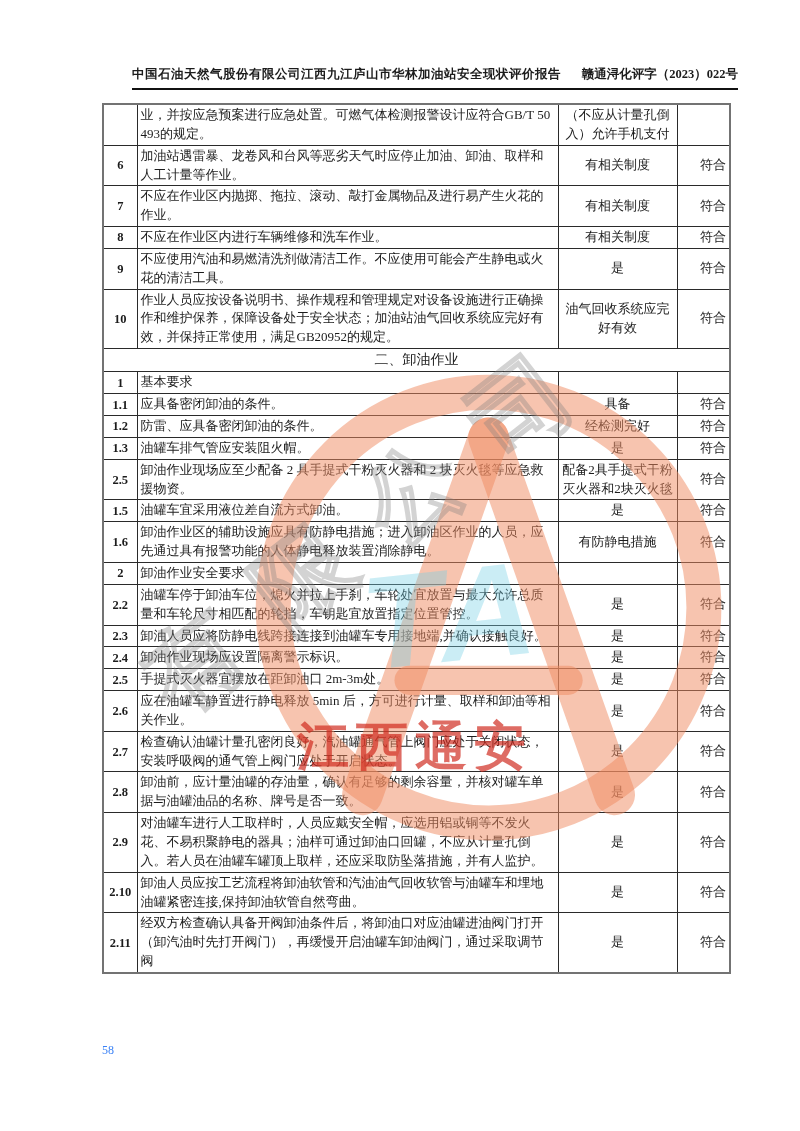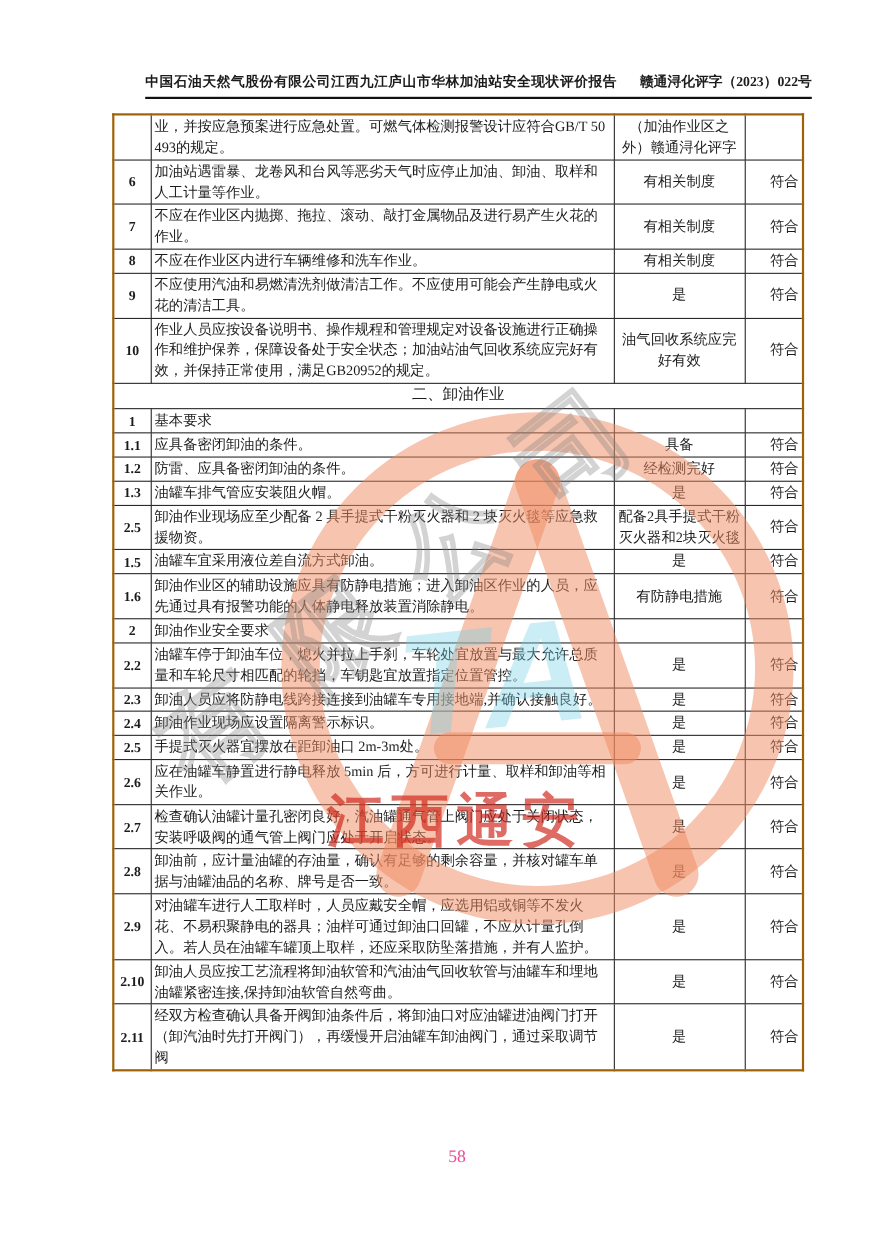--- a/index.html
+++ b/index.html
@@ -38,34 +38,34 @@
   table.qa col.c-no{width:34px;}
   table.qa col.c-content{width:421px;}
   table.qa col.c-status{width:119px;}
   table.qa col.c-concl{width:53px;}
   table.qa td{
     border:1px solid #2a2a2a;
     padding:1px 3px;
     vertical-align:middle;
     word-break:break-all;
   }
-  table.qa{border:2px solid #a16207;}
+  table.qa{border:2px solid #737373;}
   td.cell-no{text-align:center;font-weight:bold;font-size:12.5px;}
   td.cell-content{text-align:left;}
   td.cell-status{text-align:center;}
   td.cell-conclusion{text-align:right;}
   td.section-cell{
     text-align:center;font-weight:normal;font-size:14px;
     padding:2px 0;
   }
 
   
   .page-number{
     position:absolute;left:102px;width:627px;top:1043px;
-    text-align:center;font-size:16px;color:#ec4899;
+    font-size:12px;color:#3b82f6;
   }
 
   
   .wm{position:absolute;pointer-events:none;}
   .wm-seal{left:248px;top:360px;width:485px;height:500px;z-index:2;}
   .wm-gray{
     left:158px;top:628px;
     font-size:96px;font-weight:bold;
     letter-spacing:42px;white-space:nowrap;
     color:transparent;
@@ -106,21 +106,21 @@
     <colgroup>
       <col class="c-no">
         <col class="c-content">
         <col class="c-status">
         <col class="c-concl">
     </colgroup>
     <tbody>
         <tr>
           <td class="cell-no"></td>
           <td class="cell-content">业，并按应急预案进行应急处置。可燃气体检测报警设计应符合GB/T 50493的规定。</td>
-          <td class="cell-status">（加油作业区之外）赣通浔化评字</td>
+          <td class="cell-status">（不应从计量孔倒入）允许手机支付</td>
           <td class="cell-conclusion"></td>
         </tr>
         <tr>
           <td class="cell-no">6</td>
           <td class="cell-content">加油站遇雷暴、龙卷风和台风等恶劣天气时应停止加油、卸油、取样和人工计量等作业。</td>
           <td class="cell-status">有相关制度</td>
           <td class="cell-conclusion">符合</td>
         </tr>
         <tr>
           <td class="cell-no">7</td>

